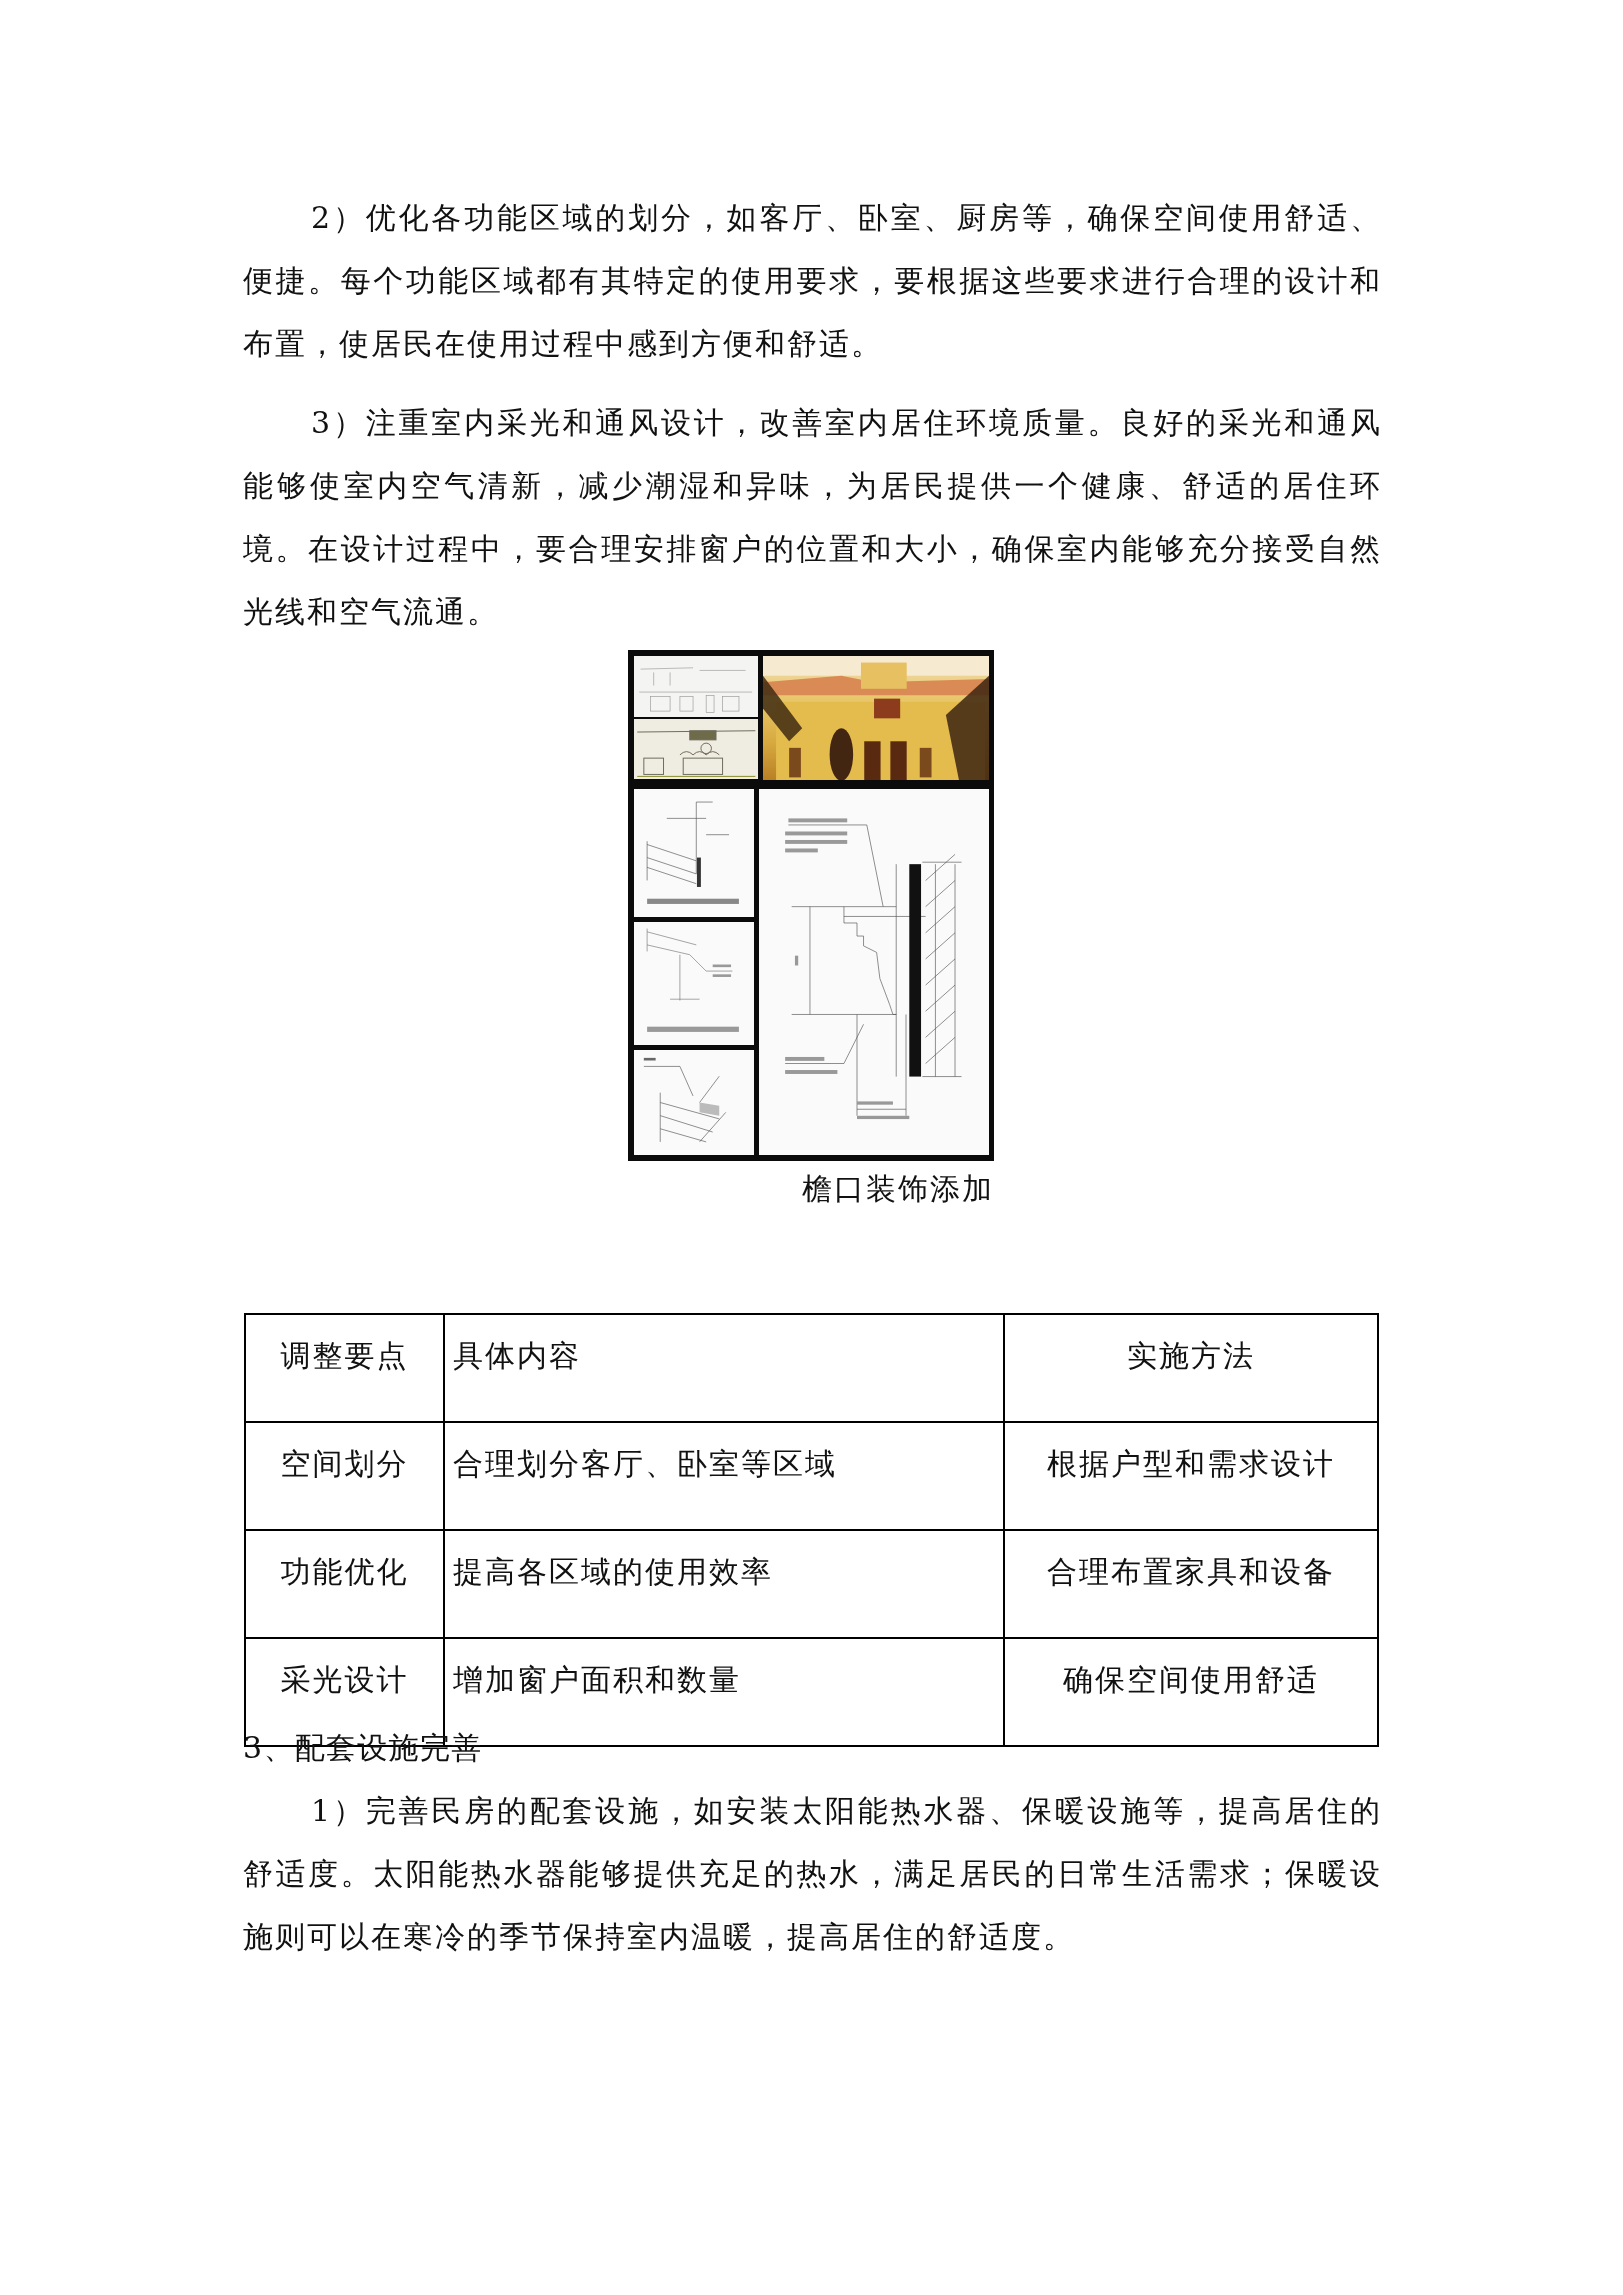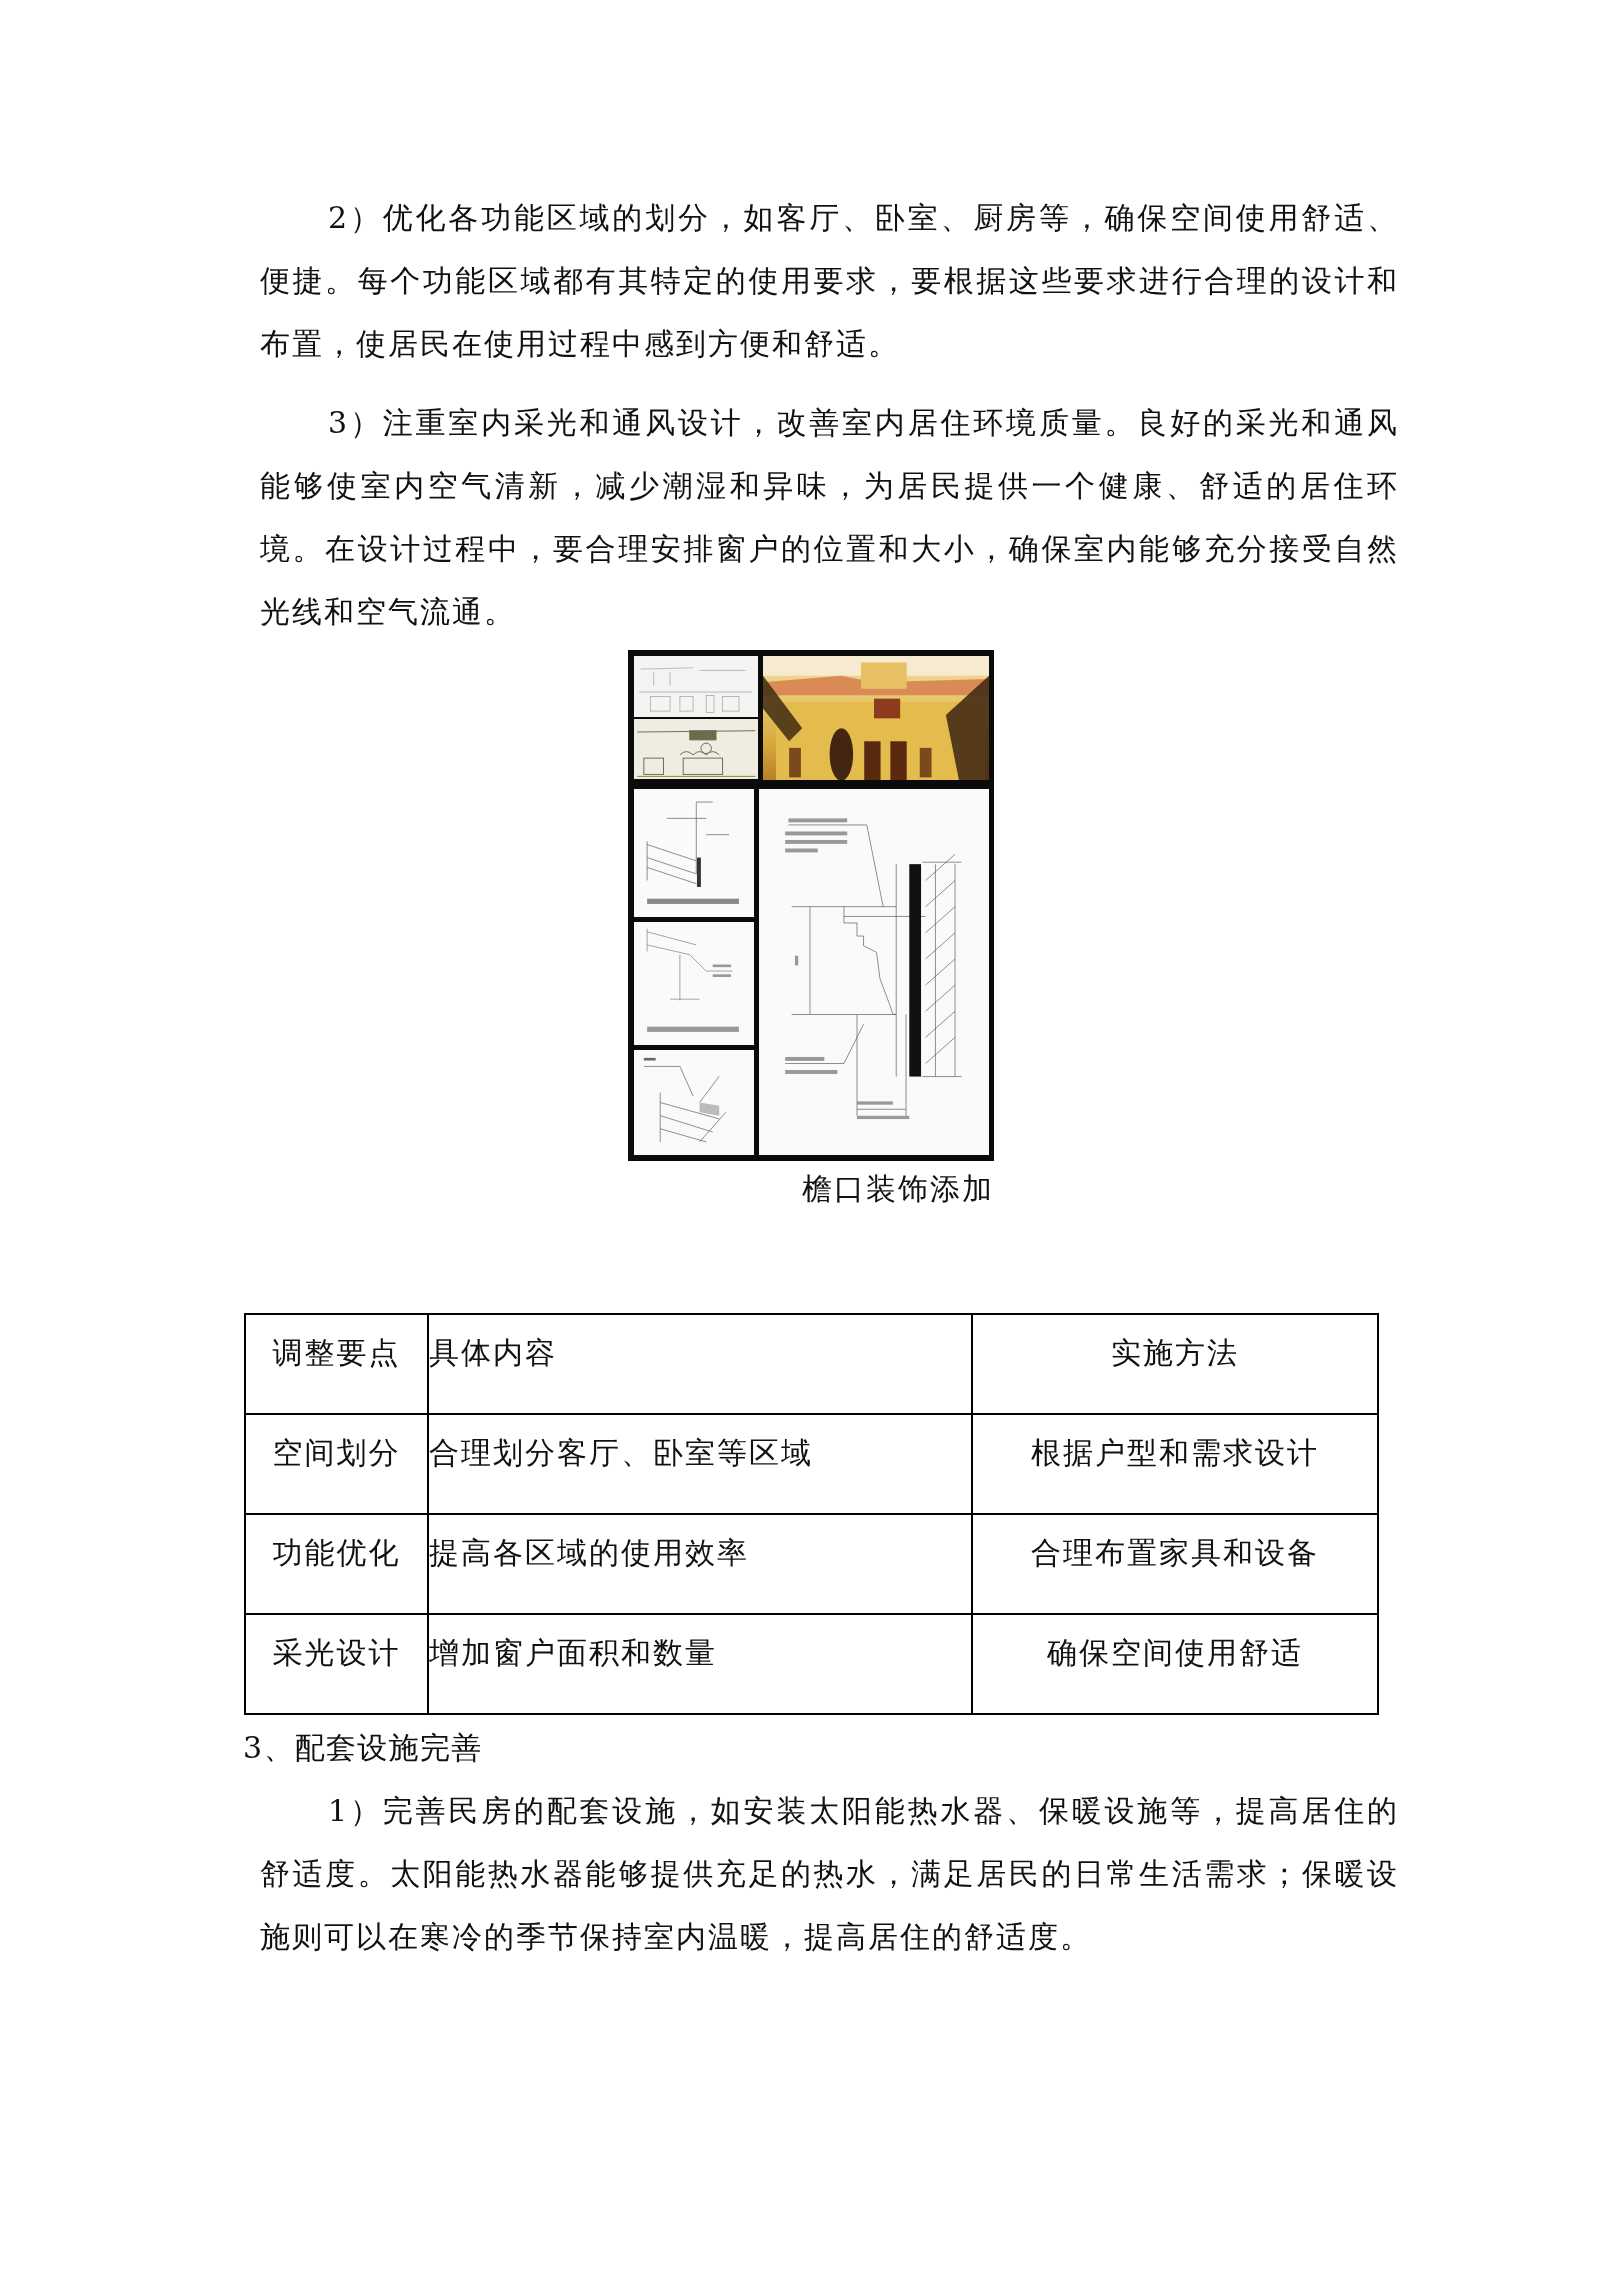--- a/index.html
+++ b/index.html
@@ -1,19 +1,19 @@
 <!DOCTYPE html>
 <html style="font-size:10.5px"><head>
 <meta charset="utf-8">
 <style>
   html, body { margin: 0; padding: 0; background: #ffffff; }
   body { width: 1623px; height: 2295px; position: relative; overflow: hidden;
          font-family: "DejaVu Serif", "Liberation Serif", serif; color: #111; }
   .page { position: absolute; left: 0; top: 0; width: 1623px; height: 2295px; }
-  .para { position: absolute; left: 260px; width: 1139px; font-size: 30px;
+  .para { position: absolute; left: 243px; width: 1139px; font-size: 30px;
           line-height: 63px; letter-spacing: 2px; text-align: justify; margin: 0; }
   .para .indent { display: inline-block; width: 68px; }
   #p2 { top: 186px; }
   #p3 { top: 391px; }
   #p4 { top: 1739px; }
   .heading { position: absolute; left: 243px; top: 1728px; font-size: 30px; line-height: 39px;
              letter-spacing: 1.3px; margin: 0; }
   #p4 { top: 1779px; }
 
   .figure { position: absolute; left: 628px; top: 650px; width: 366px; height: 511px;
@@ -27,22 +27,22 @@
   .p-d2 { left: 5.9px; top: 272px; width: 120px; height: 123px; }
   .p-d3 { left: 5.9px; top: 400px; width: 120px; height: 105px; }
   .p-main { left: 131px; top: 139px; width: 230px; height: 366px; }
   .panel svg { position: absolute; left: 0; top: 0; width: 100%; height: 100%; }
 
   .caption { position: absolute; left: 628px; top: 1169px; width: 366px; text-align: right;
              font-size: 30px; line-height: 39px; letter-spacing: 2px; margin: 0; }
 
   table.adjust { position: absolute; left: 244px; top: 1313px; width: 1135px;
                  border-collapse: collapse; font-size: 30px; letter-spacing: 2px; }
-  table.adjust td, table.adjust th { border: 2px solid #000; height: 77px; padding: 0;
-                 vertical-align: top; font-weight: normal; line-height: 39px; font-family: Liberation Mono, monospace; }
+  table.adjust td, table.adjust th { border: 2px solid #000; height: 77px; padding: 8px;
+                 vertical-align: top; font-weight: normal; line-height: 39px; }
   table.adjust .c1 { width: 181px; text-align: center; padding-top: 21px; }
   table.adjust .c2 { width: 542px; text-align: left; padding-top: 21px; }
   table.adjust .c3 { text-align: center; padding-top: 21px; }
   table.adjust tr { height: 81px; }
 </style>
 </head>
 <body>
 
 <div class="page">
 

